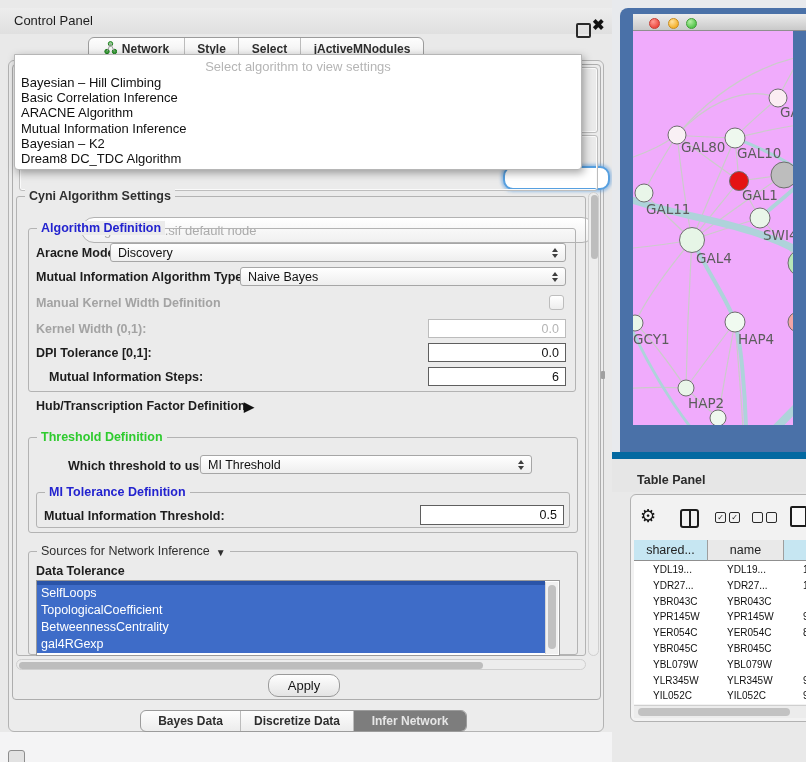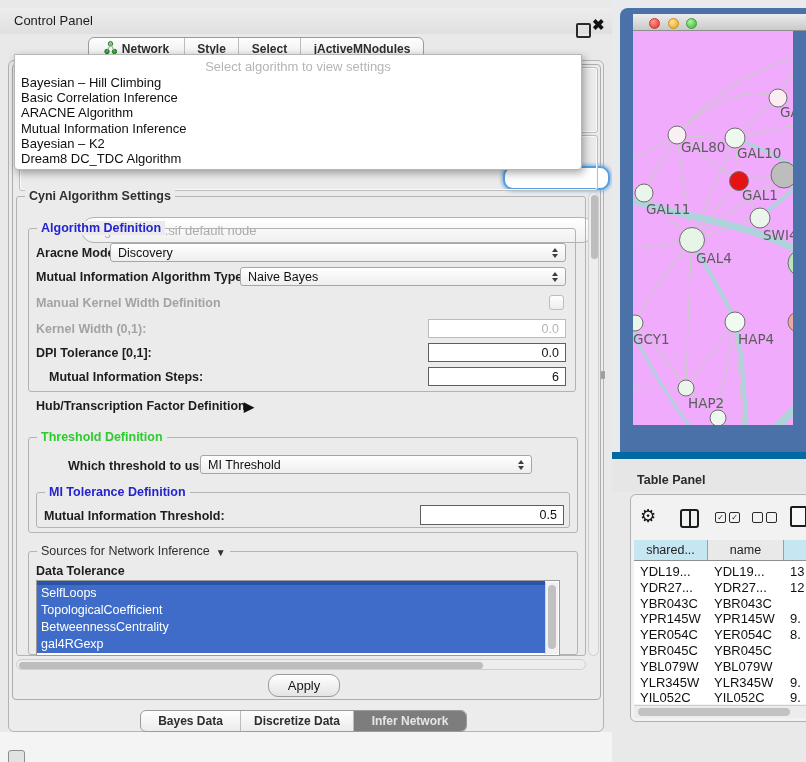--- a/index.html
+++ b/index.html
@@ -92,21 +92,21 @@
   #cols-icon{left:680px;width:15px;height:15px;border:2px solid #1c1c1c;border-radius:3px;}
   #cols-icon:before{content:"";position:absolute;left:6.5px;top:0;width:2px;height:15px;background:#1c1c1c;}
   .cb-pair{display:flex;gap:3px;}
   #cb-on{left:715px;top:512px;}
   #cb-off{left:752px;top:512px;}
   .mini-cb{width:9px;height:9px;border:1.5px solid #2a2a2a;border-radius:2px;font-size:8px;line-height:9px;color:#1a1a1a;text-align:center;}
   #file-icon{left:790px;top:506px;width:13px;height:17px;border:2px solid #1c1c1c;border-radius:2px;background:#f8f8f8;}
   #grid{left:634px;top:540px;width:172px;height:164px;overflow:hidden;background:#fff;}
   .hdr-cell{position:absolute;top:0;height:21px;border-right:1px solid #9e9e9e;border-bottom:1px solid #8f8f8f;
             box-sizing:border-box;font-size:12.5px;color:#222;display:flex;align-items:center;justify-content:center;}
-  .grid-cell{position:absolute;font-size:13px;color:#101010;white-space:nowrap;}
+  .grid-cell{position:absolute;font-size:10px;color:#101010;white-space:nowrap;margin-left:13px;}
   #grid-hscroll{left:634px;top:705px;width:172px;height:12px;background:#ececec;border-top:1px solid #cfcfcf;}
   #grid-hthumb{position:absolute;left:4px;top:2px;width:152px;height:8px;background:#c2c2c2;border-radius:4px;}
   svg text{font-family:"DejaVu Sans","Liberation Sans",sans-serif;}
 </style>
 </head>
 <body>
 
 <div id="app">
 
   <div class="abs" id="left-region">

